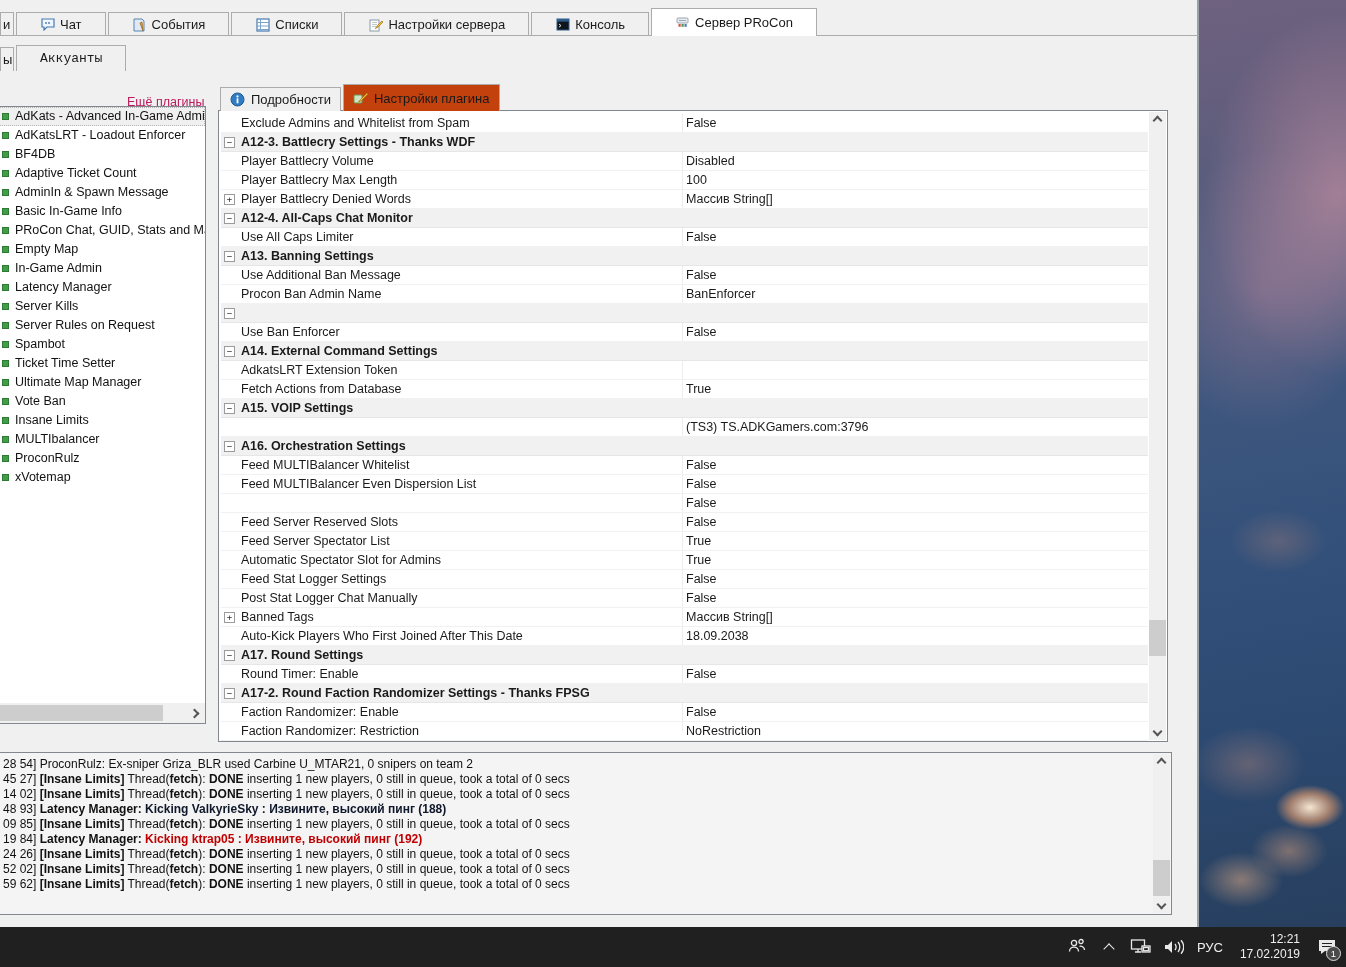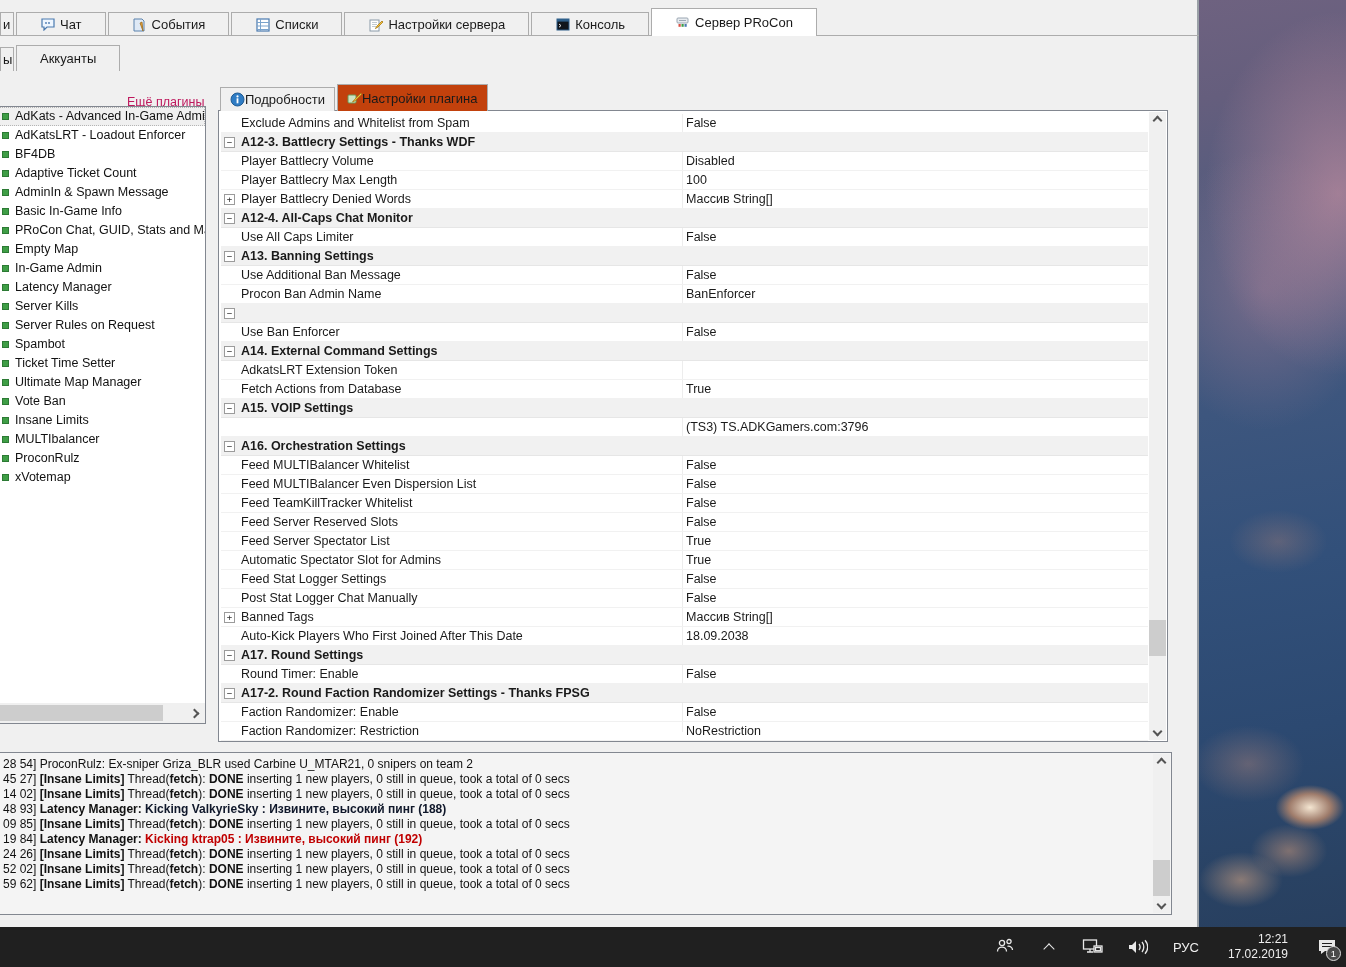--- a/index.html
+++ b/index.html
@@ -54,21 +54,21 @@
   #plugin-hthumb { position:absolute; left:0; top:2px; width:168px; height:16px; background:#cdcdcd; }
   #plugin-hbtn { position:absolute; right:0; top:0; width:22px; height:20px; background:#f0f0f0;
     display:flex; align-items:center; justify-content:center; }
   .chev { width:7px; height:7px; border-right:2px solid #555; border-bottom:2px solid #555; }
   .chev.right { transform:rotate(-45deg); }
   .chev.up   { transform:rotate(-135deg); }
   .chev.down { transform:rotate(45deg); }
 
   
   .dtabstrip { position:absolute; left:220px; top:84px; height:27px; display:flex; align-items:flex-end; z-index:3; }
-  .dtab { height:24px; display:flex; align-items:center; padding:0 9px;
+  .dtab { height:24px; display:flex; align-items:center; gap:6px; padding:0 9px;
     background:#f0f0f0; border:1px solid #acacac; border-bottom:none; margin-right:2px;
     font-size:13px; color:#1a1a1a; white-space:nowrap; }
   .dtab.active { height:27px; background:#c2410c; }
 
   #settings-panel { position:absolute; left:218px; top:110px; width:950px; height:632px;
     background:#fff; border:1px solid #828790; }
   #settings-rows { position:absolute; left:2px; top:3px; width:927px; }
   #col-divider { position:absolute; left:463px; top:3px; width:1px; height:618px; background:#ededed; }
   .srow { position:relative; height:19px; line-height:19px; font-size:12.5px; color:#1a1a1a;
     border-bottom:1px solid #f1f1f1; background:transparent; }
@@ -86,21 +86,21 @@
   
   #log-panel { position:absolute; left:-6px; top:752px; width:1178px; height:163px;
     background:#f4f4f4; border:1px solid #828790; }
   #log-lines { position:absolute; left:8px; top:4px; right:22px; overflow:hidden; }
   .logline { height:15px; line-height:15px; font-size:12px; color:#111; white-space:nowrap; }
   .logline b { font-weight:bold; }
 
   
   #taskbar { position:absolute; left:0; top:927px; width:1346px; height:40px; background:#202020;
     color:#e8e8e8; }
-  .tray { position:absolute; right:4px; top:0; height:40px; display:flex; align-items:center; gap:18px; }
+  .tray { position:absolute; right:4px; top:0; height:40px; display:flex; align-items:center; gap:6px; }
   .trayicon { width:26px; height:40px; display:flex; align-items:center; justify-content:center; }
   .tray-lang { font-size:13px; color:#efefef; width:36px; text-align:center; }
   .tray-clock { font-size:12px; color:#efefef; text-align:right; line-height:15px; padding:0 6px; }
   .tray-chev { width:8px; height:8px; border-right:1.6px solid #e8e8e8; border-bottom:1.6px solid #e8e8e8;
     transform:rotate(-135deg); margin-top:4px; }
   #notif { position:relative; width:30px; height:40px; display:flex; align-items:center; justify-content:center; }
   #notif-badge { position:absolute; right:1px; bottom:6px; width:15px; height:15px; border-radius:50%;
     background:#4a4a4a; border:1.5px solid #dcdcdc; color:#fff; font-size:9.5px;
     display:flex; align-items:center; justify-content:center; }
 </style>
@@ -176,21 +176,21 @@
         </span>
         <span>Сервер PRoCon</span>
       </div>
     </div>
     <div id="topstrip-line"></div>
 
     <div class="tabstrip2">
       <div class="tab partial">
         <span>ы</span>
       </div>
-      <div class="tab active" style="height:26px;background:#f0f0f0;">
+      <div class="tab active" style="height:26px;background:#f0f0f0;font-family:Liberation Mono, monospace;">
         <span>Аккуанты</span>
       </div>
     </div>
 
     <div id="plugins-header">
       <span class="partial-label">женные плагины</span>
       <span id="more-plugins">Ещё плагины</span>
     </div>
     <div id="pluginbox">
       <div id="plugin-items">
@@ -321,21 +321,20 @@
           </div>
           <div class="srow">
             <span class="sname">Feed MULTIBalancer Whitelist</span>
             <span class="sval">False</span>
           </div>
           <div class="srow">
             <span class="sname">Feed MULTIBalancer Even Dispersion List</span>
             <span class="sval">False</span>
           </div>
           <div class="srow">
-            <span class="sname">Feed TeamKillTracker Whitelist</span>
             <span class="sval">False</span>
           </div>
           <div class="srow">
             <span class="sname">Feed Server Reserved Slots</span>
             <span class="sval">False</span>
           </div>
           <div class="srow">
             <span class="sname">Feed Server Spectator List</span>
             <span class="sval">True</span>
           </div>

